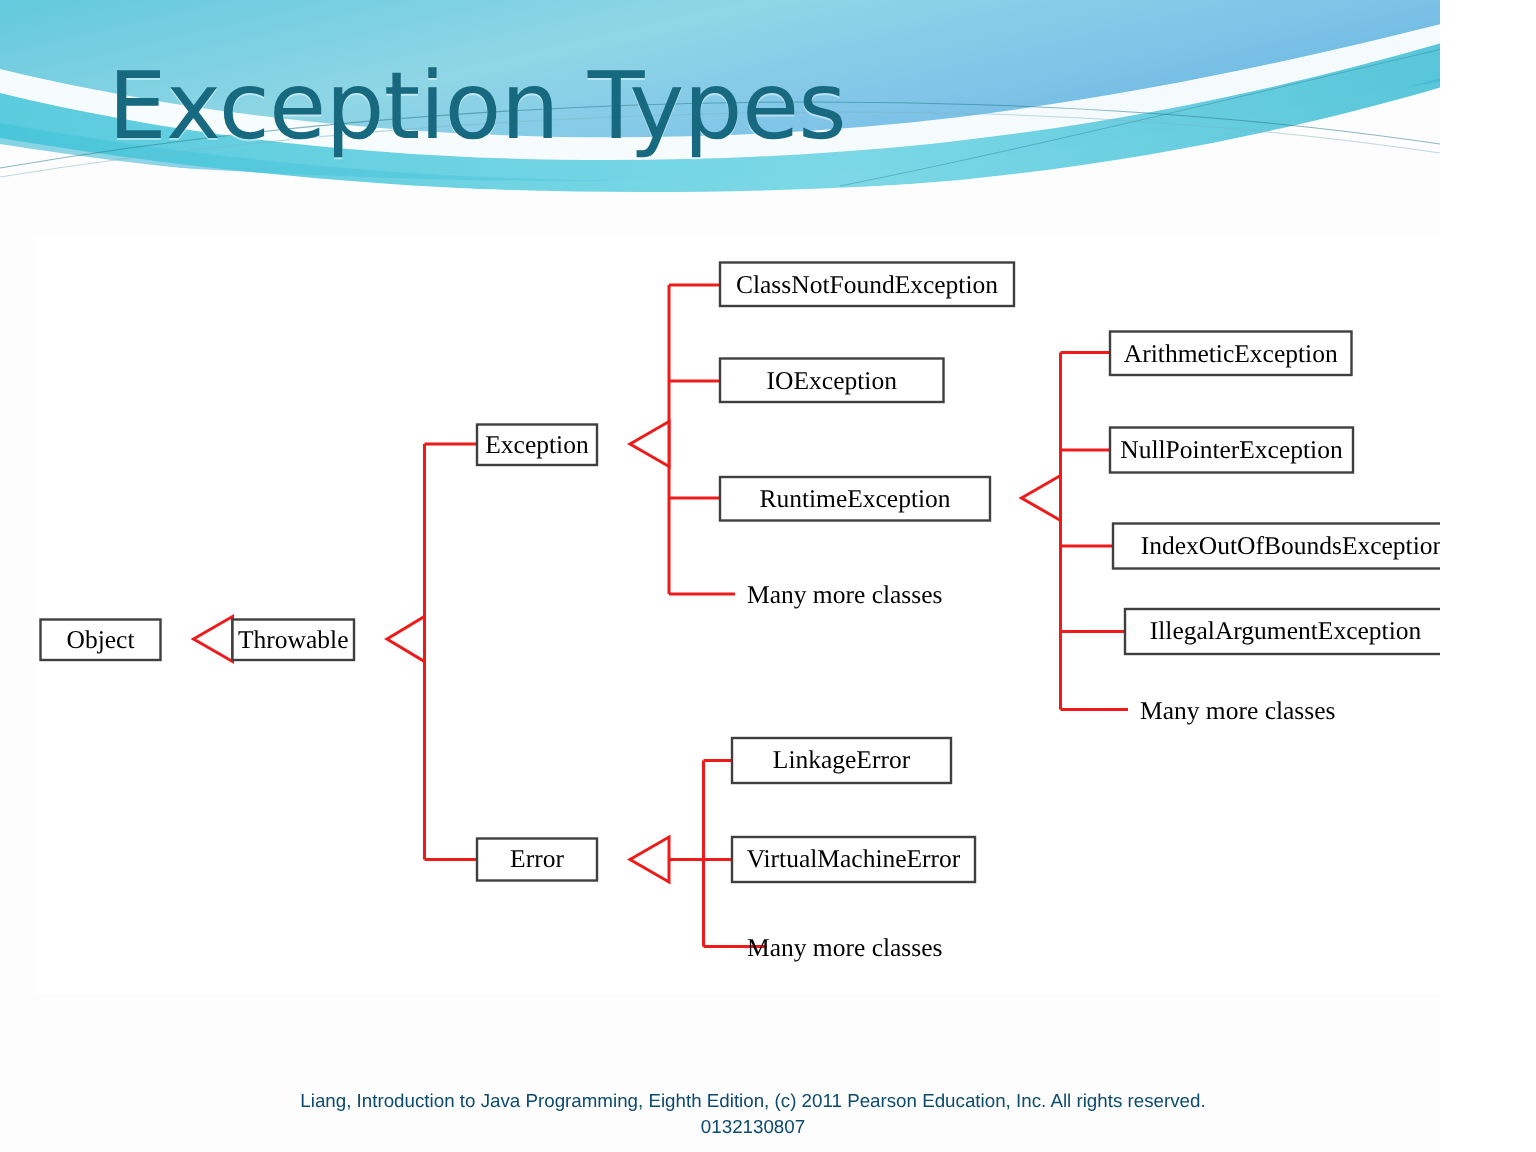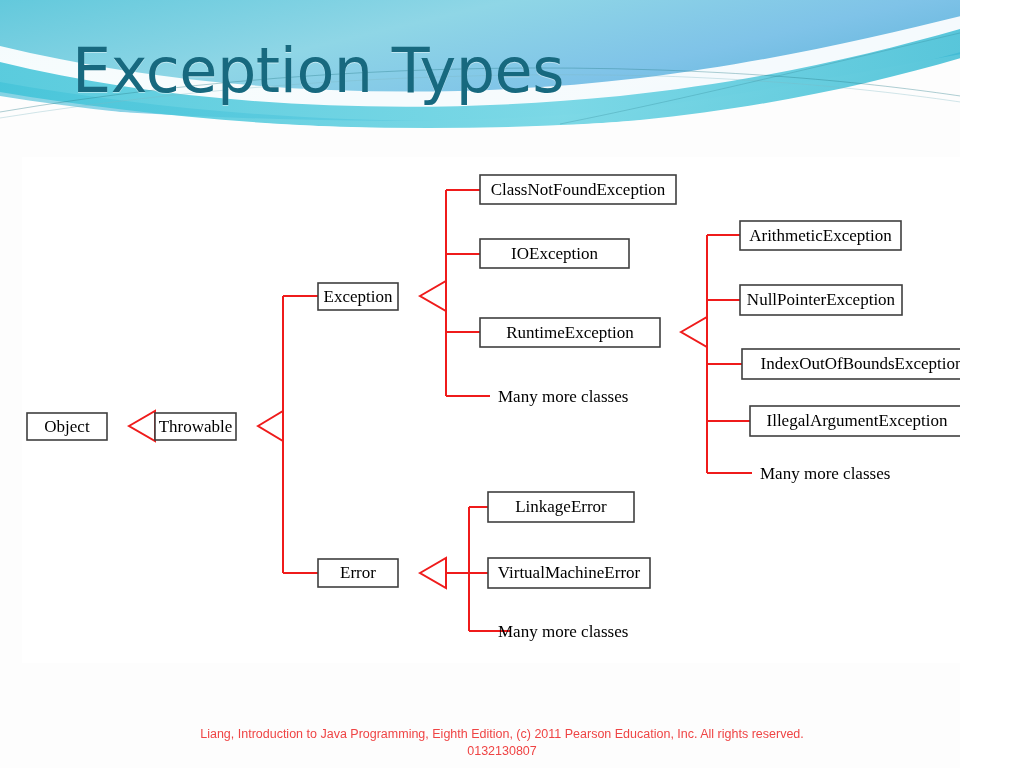--- a/index.html
+++ b/index.html
@@ -59,21 +59,21 @@
   }
   
   #footer-note {
     position: absolute;
     left: 182px;
     top: 726px;
     width: 640px;
     text-align: center;
     font-size: 12.5px;
     line-height: 1.35;
-    color: #ef4444;
+    color: #0c4a6e;
     font-family: "Liberation Sans", sans-serif;
   }
   #page-number {
     position: absolute;
     left: 950px;
     top: 760px;
     width: 40px;
     text-align: center;
     font-size: 16px;
     color: #2c7a94;

